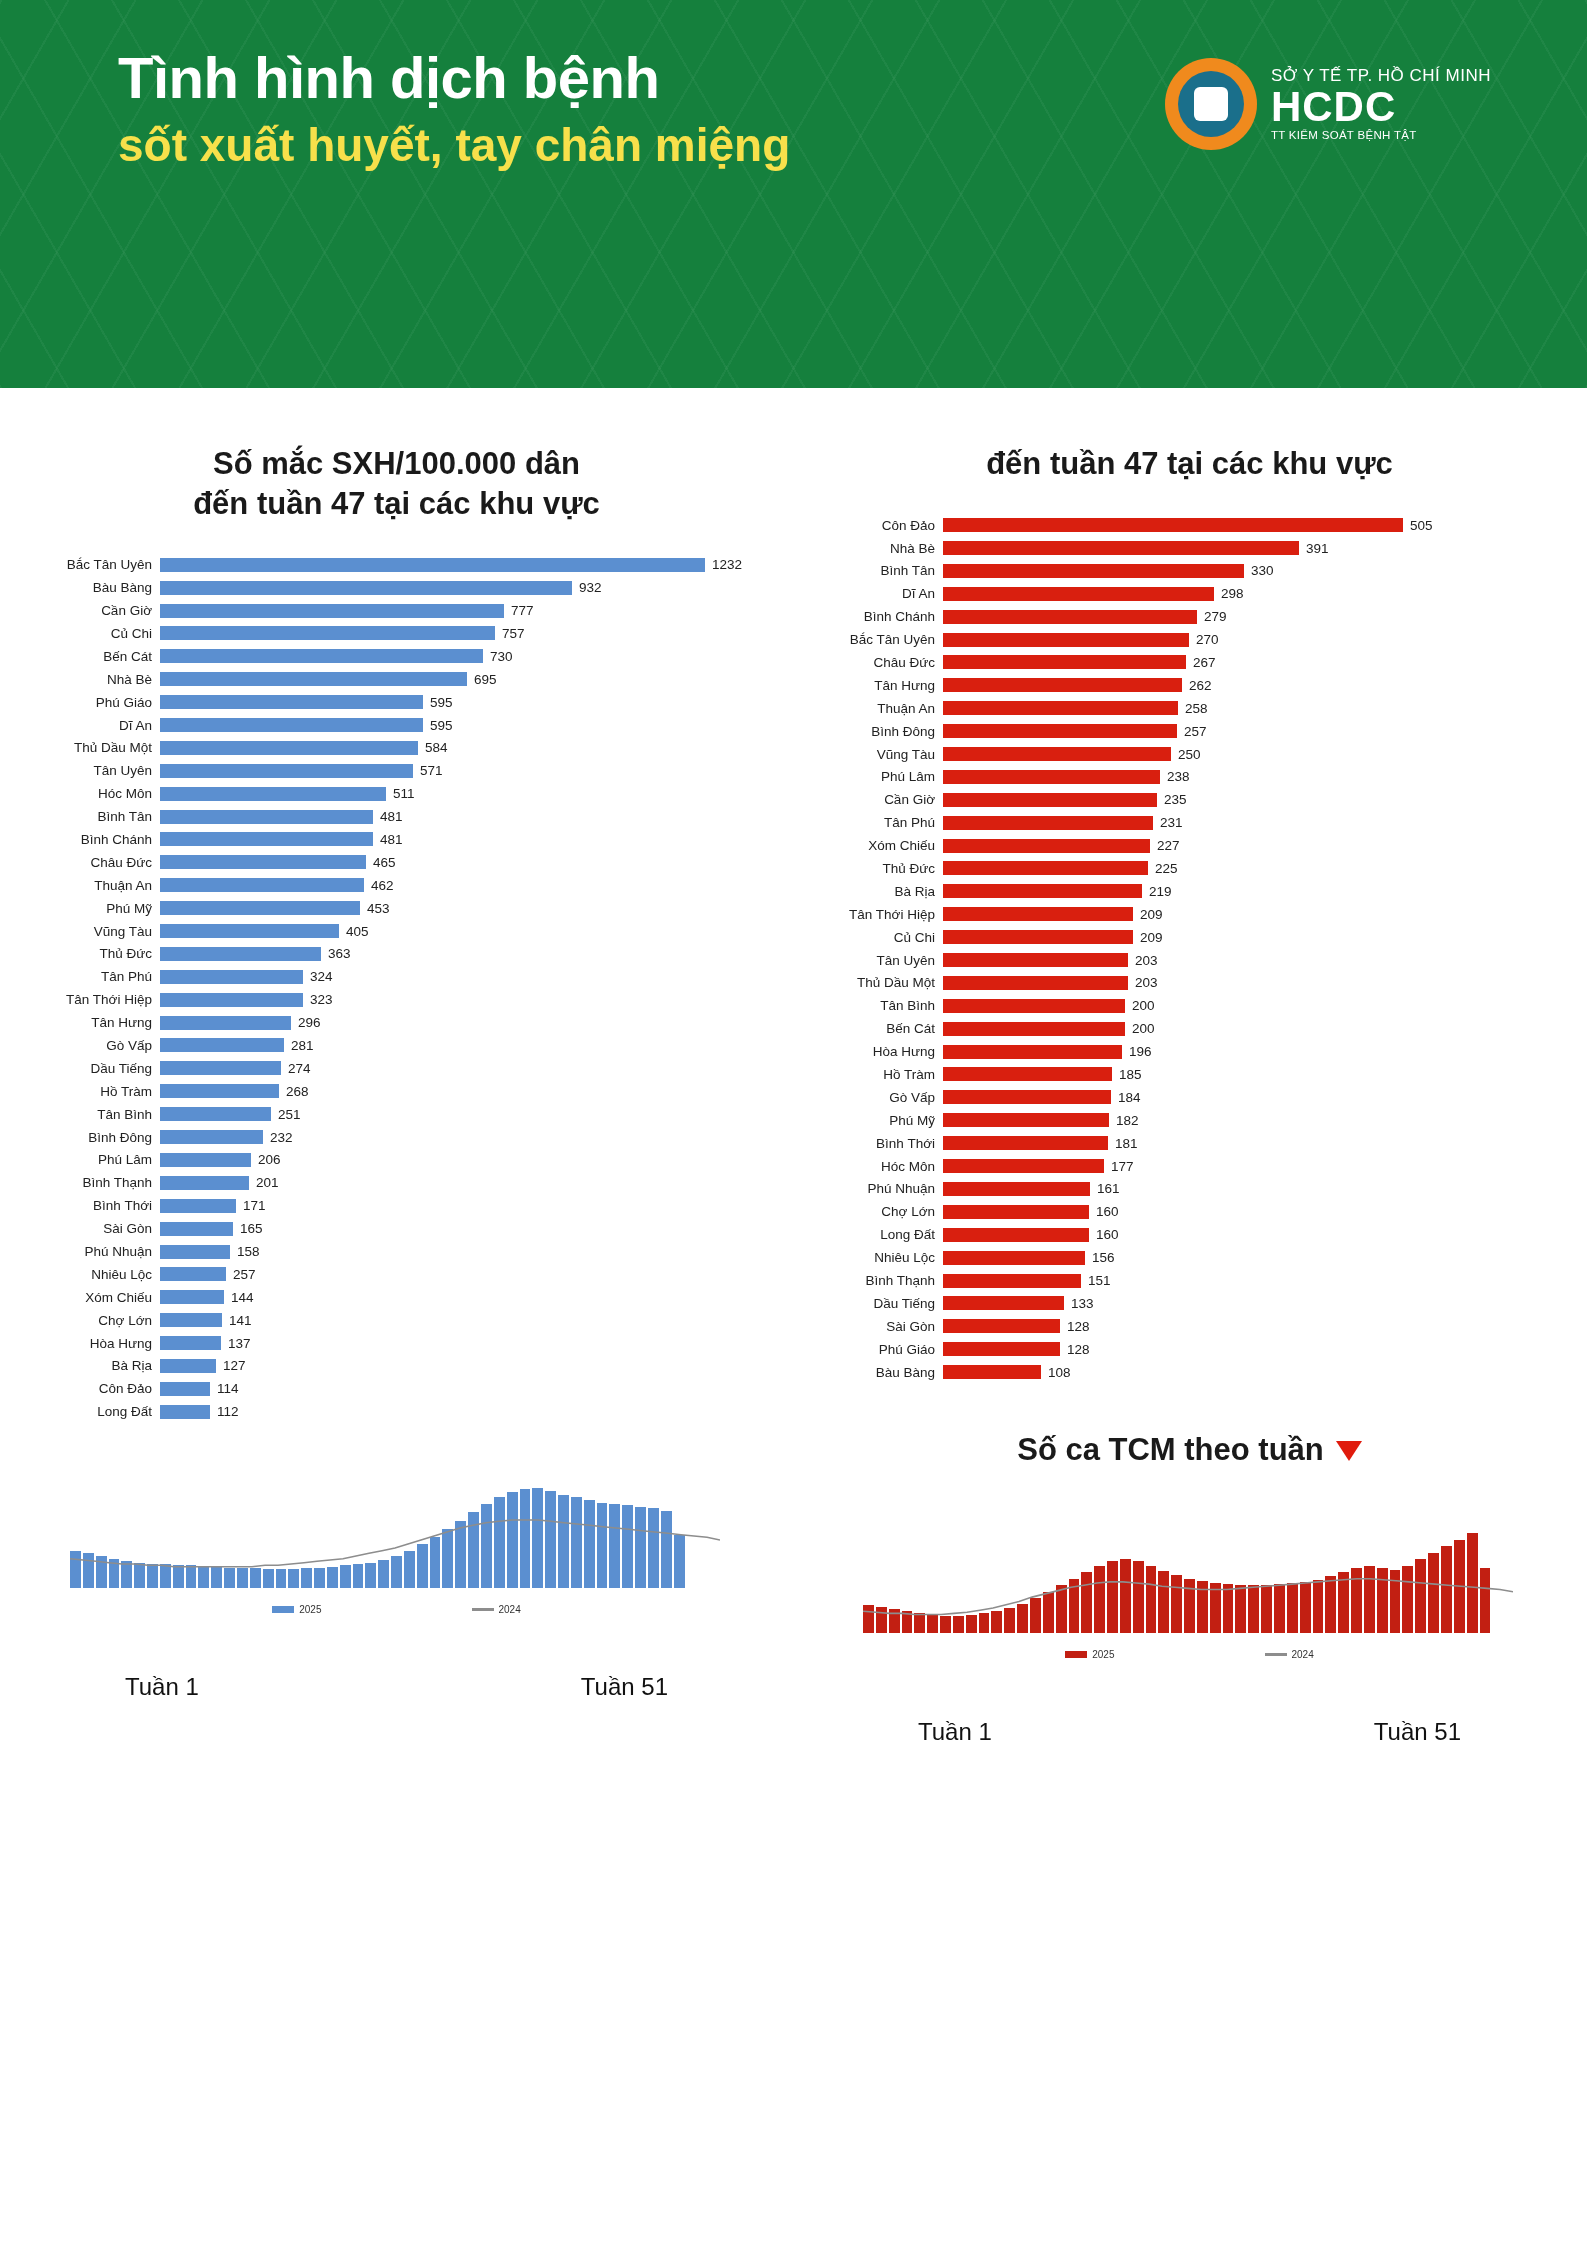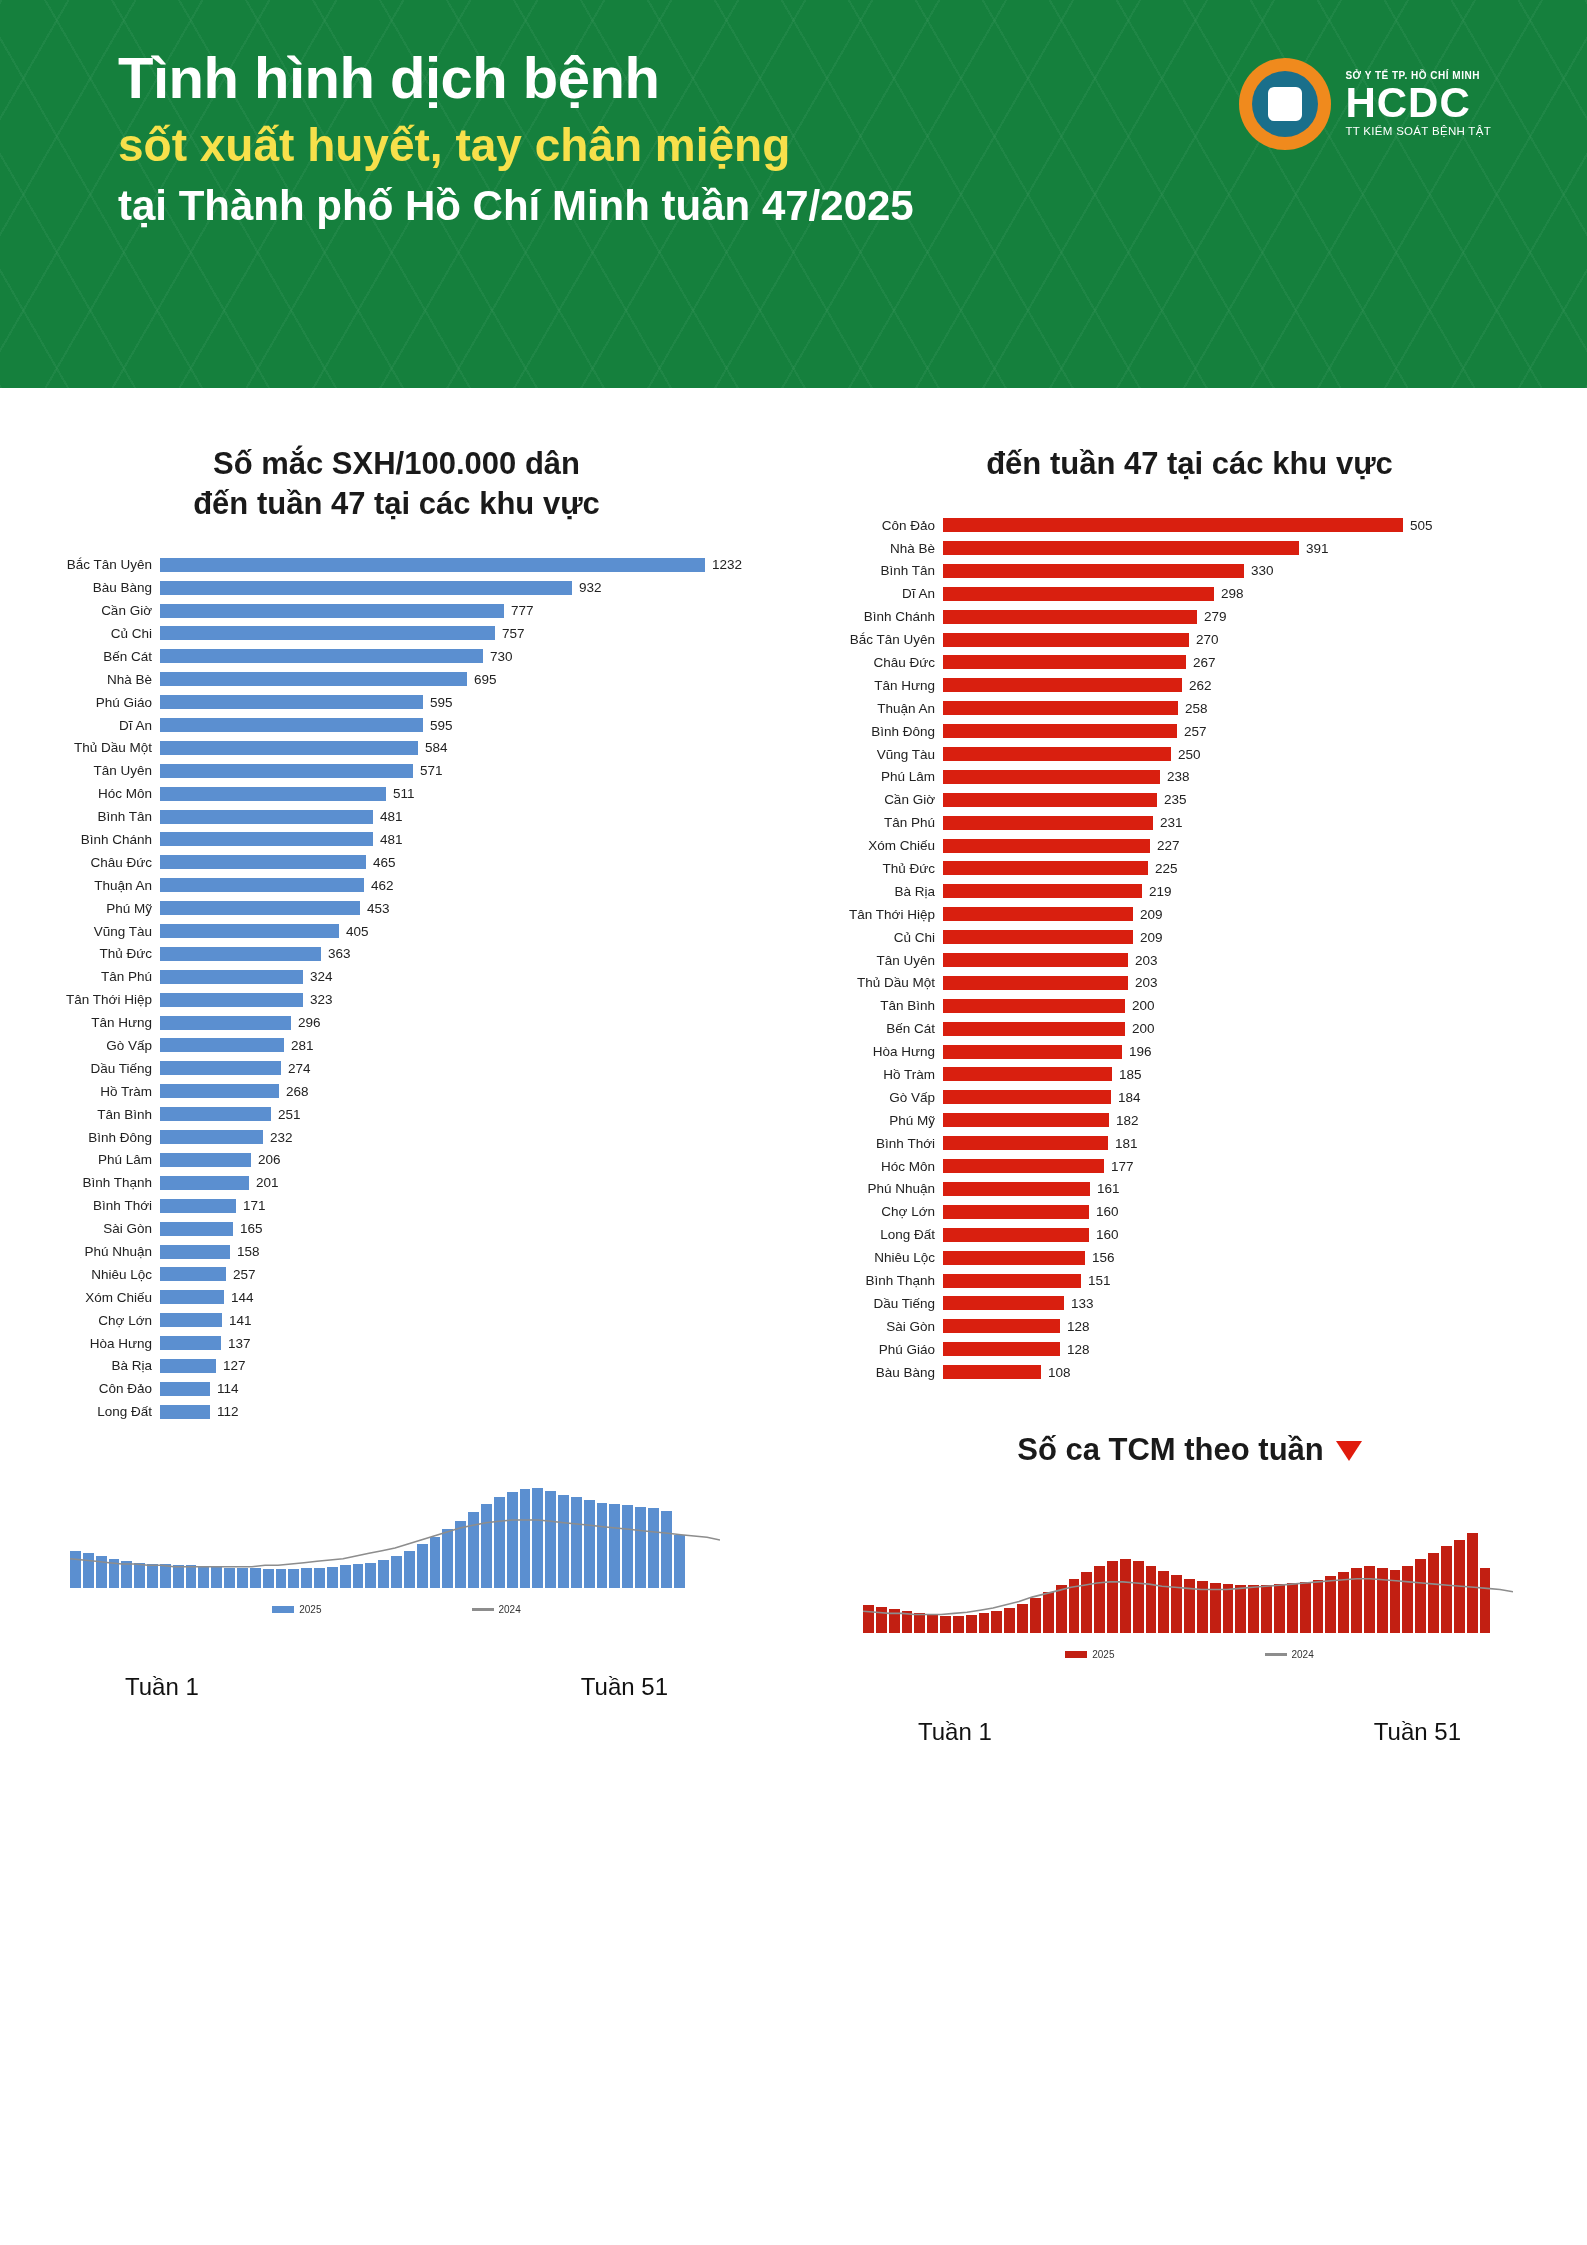--- a/index.html
+++ b/index.html
@@ -77,21 +77,21 @@
     border-radius: 50%;
     background: #1a6f8b;
     display:flex; align-items:center; justify-content:center;
   }
   .logo-mark .inner .fig {
     width: 34px; height: 34px;
     border-radius: 6px;
     background: #ffffff;
   }
   .logo-text { color:#ffffff; line-height:1.05; }
-  .logo-text .l1 { font-size: 10px; letter-spacing: .5px; font-weight: bold; }
+  .logo-text .l1 { font-size: 17px; letter-spacing: .5px; }
   .logo-text .l2 { font-size: 42px; font-weight: bold; letter-spacing: 1px; }
   .logo-text .l3 { font-size: 11.5px; letter-spacing: .3px; }
 
   
   .panels {
     display: flex;
     width: 1587px;
   }
   .panel { width: 793px; position: relative; }
 
@@ -200,21 +200,20 @@
   }
 </style>
 </head>
 <body>
 
 <div class="header">
   <div class="pattern"></div>
   <div class="header-inner">
     <h1 class="title-1">Tình hình dịch bệnh</h1>
     <div class="title-2">sốt xuất huyết, tay chân miệng</div>
-    <div class="title-3">tại Thành phố Hồ Chí Minh tuần 47/2025</div>
   </div>
   <div class="logo">
     <div class="logo-mark">
       <div class="inner">
           <div class="fig"></div>
         </div>
     </div>
     <div class="logo-text">
       <div class="l1">SỞ Y TẾ TP. HỒ CHÍ MINH</div>
       <div class="l2">HCDC</div>

